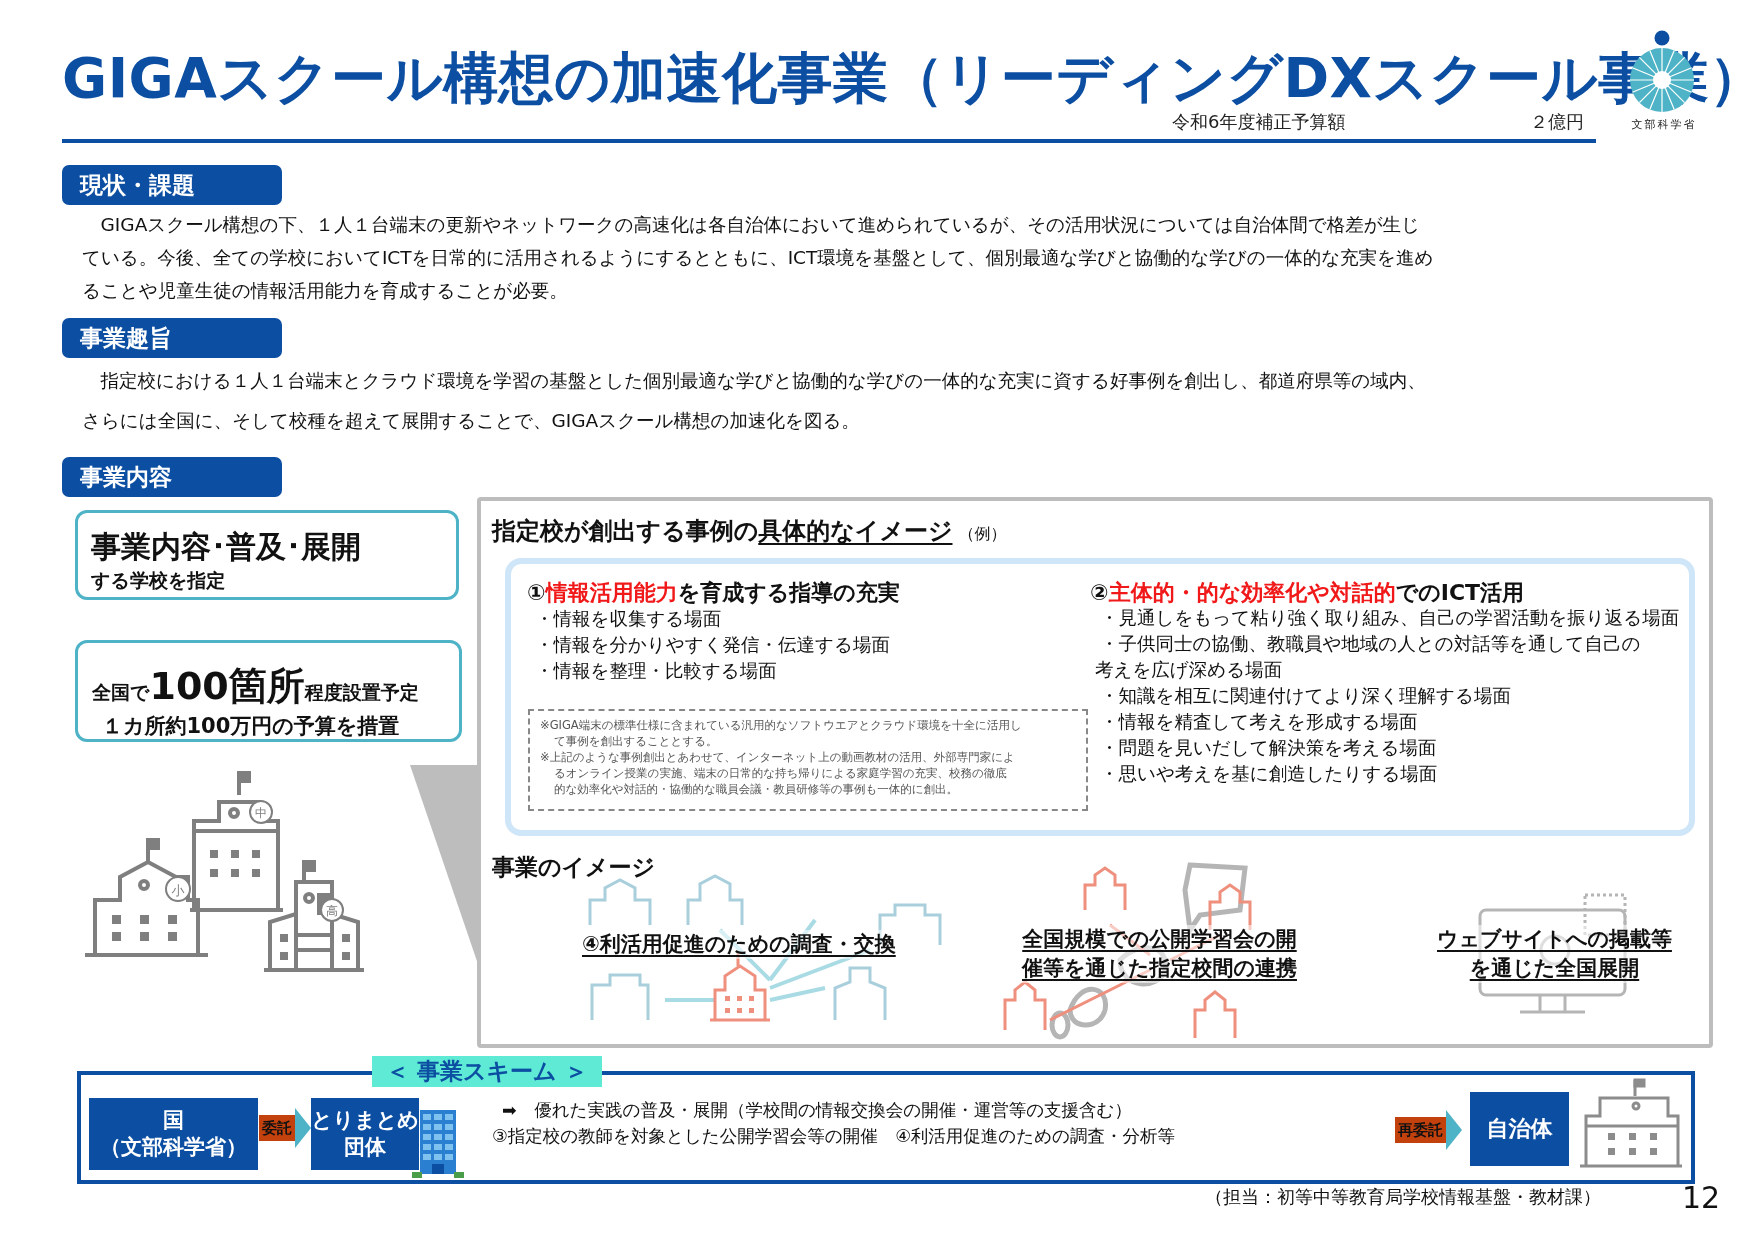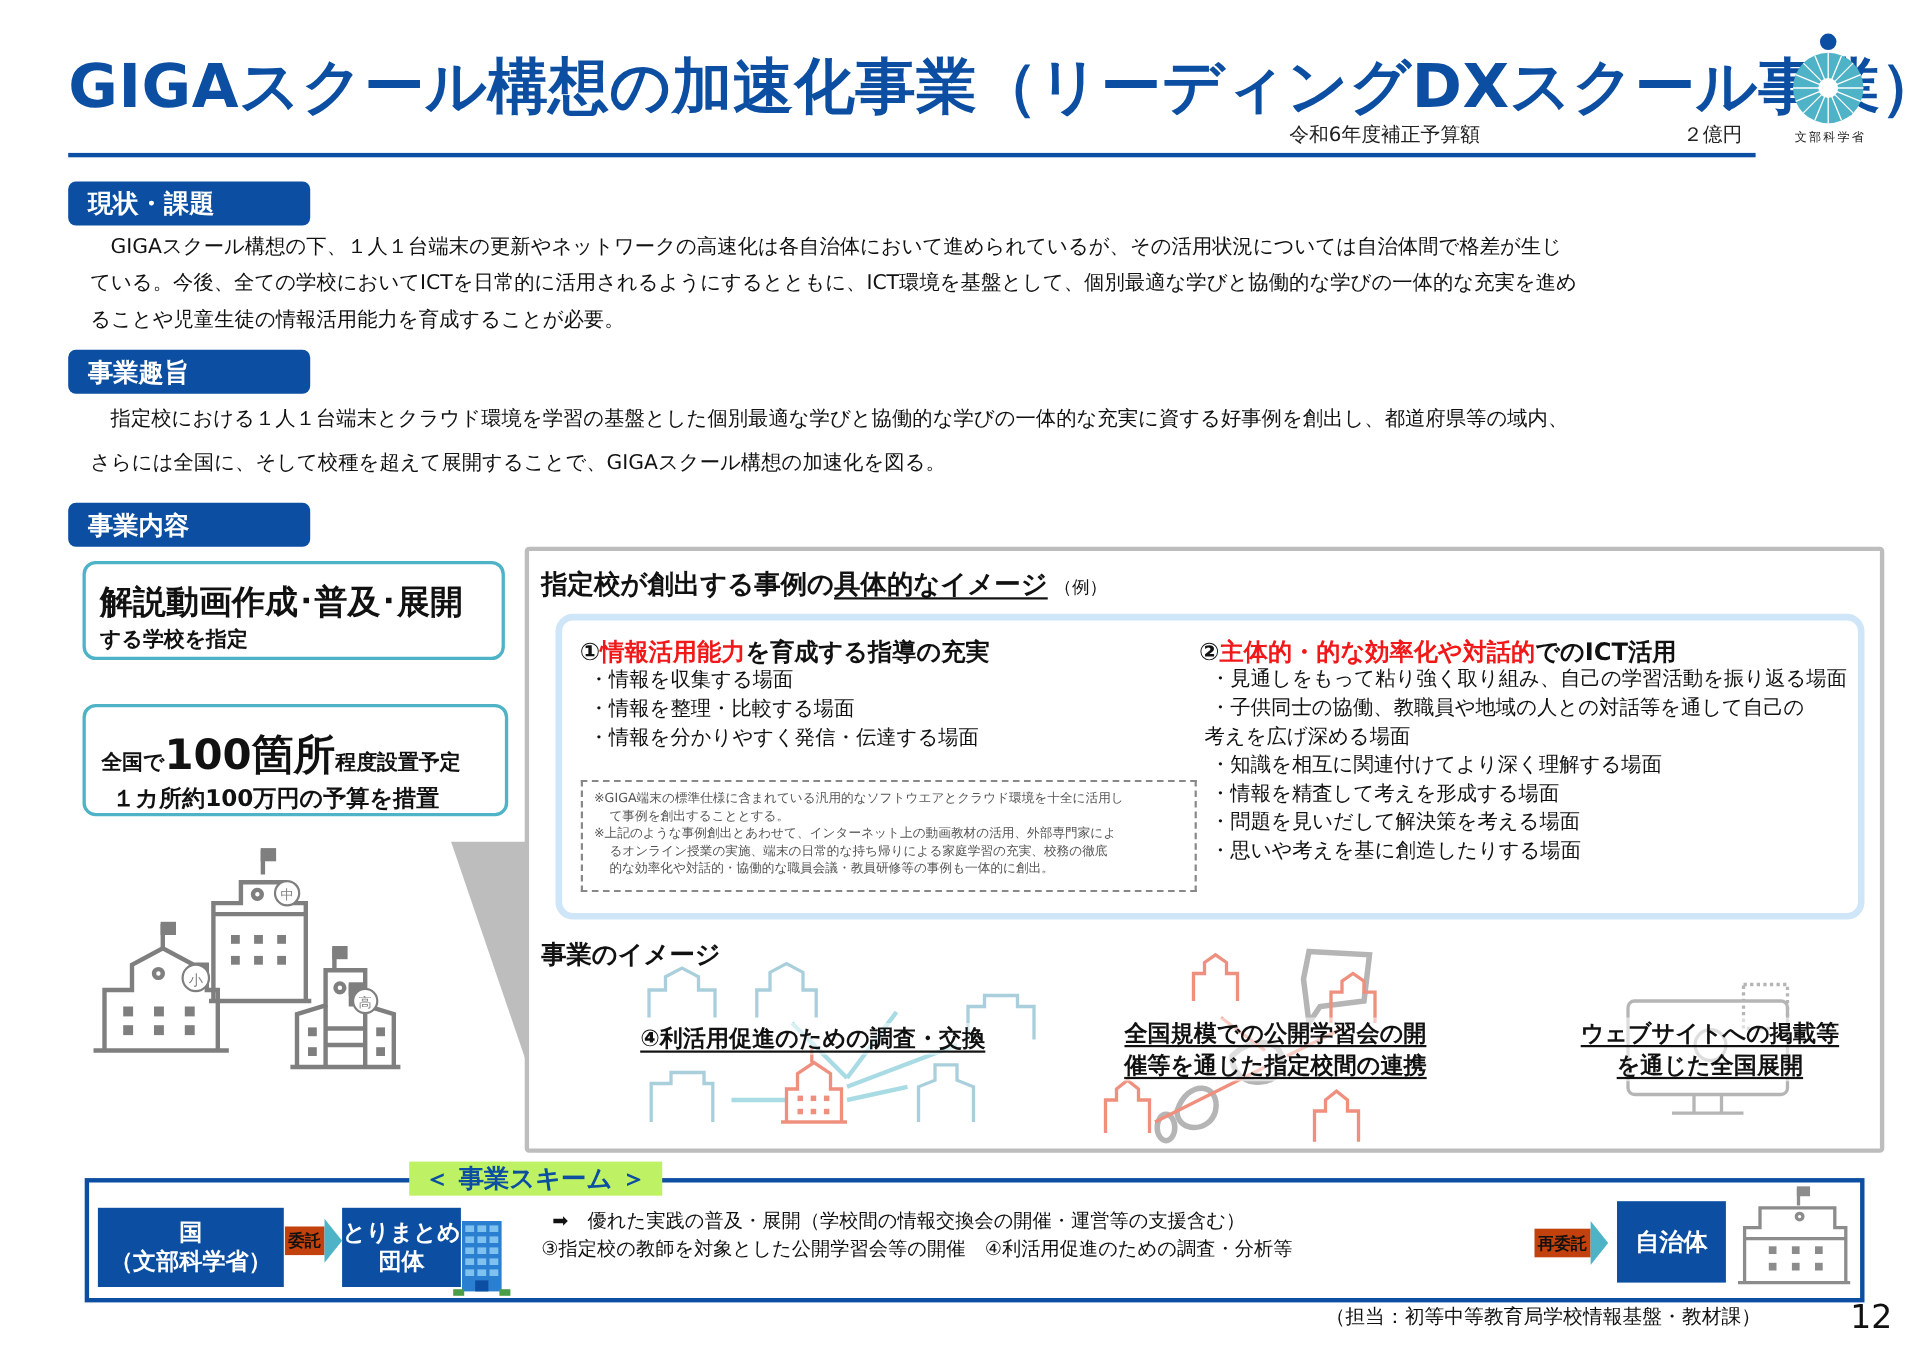--- a/index.html
+++ b/index.html
@@ -30,21 +30,21 @@
   .col-head { font-size: 22px; font-weight: bold; white-space: nowrap; }
   .red { color: #f01818; }
   .col-list { font-size: 18.5px; color: #111; white-space: nowrap; }
   .col-list div { height: 26px; line-height: 26px; }
   .note-box { left: 528px; top: 709px; width: 560px; height: 102px; border: 2px dashed #888; }
   .note-box div { font-size: 11.5px; color: #555; line-height: 16px; white-space: nowrap; padding-left: 14px; }
   .note-box div.first { padding-left: 0; }
   .img-title { left: 492px; top: 852px; font-size: 23px; font-weight: bold; white-space: nowrap; }
   .img-caption { font-size: 21px; font-weight: bold; text-decoration: underline; text-decoration-thickness: 2px; text-underline-offset: 4px; text-align: center; white-space: nowrap; background: rgba(255,255,255,0.55); line-height: 29px; }
   .scheme-box { left: 77px; top: 1071px; width: 1618px; height: 113px; border: 4px solid #0b4ea2; }
-  .scheme-title { left: 372px; top: 1056px; padding: 0 14px; background: #bef264; color: #0b4ea2; font-size: 23px; font-weight: bold; white-space: nowrap; }
+  .scheme-title { left: 372px; top: 1056px; padding: 0 14px; background: #5eead4; color: #0b4ea2; font-size: 23px; font-weight: bold; white-space: nowrap; }
   .blue-block { background: #0b4ea2; color: #fff; font-weight: bold; text-align: center; display: flex; flex-direction: column; justify-content: center; align-items: center; }
   .arrow { display: flex; align-items: center; }
   .arrow .body { background: #c2410c; color: #111; font-weight: bold; font-size: 15px; padding: 2px 3px; height: 26px; line-height: 22px; white-space: nowrap; }
   .arrow .head { width: 0; height: 0; border-top: 20px solid transparent; border-bottom: 20px solid transparent; border-left: 16px solid #4eb3c6; }
   .scheme-text { left: 492px; top: 1097px; font-size: 17.5px; color: #111; white-space: nowrap; }
   .scheme-text div { height: 26px; line-height: 26px; }
   .contact { left: 1205px; top: 1185px; font-size: 18px; color: #111; white-space: nowrap; }
   .page-num { left: 1682px; top: 1180px; font-size: 30px; color: #111; }
 </style>
 </head>
@@ -81,21 +81,21 @@
 
 <div class="abs sec-head" style="top:318px;">事業趣旨</div>
 <div class="abs para p2" style="top:361px;">
   <div>　指定校における１人１台端末とクラウド環境を学習の基盤とした個別最適な学びと協働的な学びの一体的な充実に資する好事例を創出し、都道府県等の域内、</div>
   <div>さらには全国に、そして校種を超えて展開することで、GIGAスクール構想の加速化を図る。</div>
 </div>
 
 <div class="abs sec-head" style="top:457px;">事業内容</div>
 
 <div class="abs teal-box" style="left:75px; top:510px; width:384px; height:90px; padding:14px 0 0 13px;">
-  <div class="tb1-main">解説動画作成･普及･展開</div>
+  <div class="tb1-main">事業内容･普及･展開</div>
   <div class="tb1-sub">する学校を指定</div>
 </div>
 <div class="abs teal-box" style="left:75px; top:640px; width:387px; height:102px; padding:18px 0 0 14px;">
   <div class="tb2-line1"><span>全国で</span><span class="big">100箇所</span><span>程度設置予定</span></div>
   <div class="tb2-line2" style="padding-left:10px;">１カ所約100万円の予算を措置</div>
 </div>
 
 <svg class="abs" style="left:80px; top:765px; width:260px; height:200px;" viewBox="0 0 260 200" fill="none" stroke="#7f7f7f" stroke-width="4">
 
   <g>
@@ -169,22 +169,22 @@
   <span>指定校が創出する事例の</span><span class="u">具体的なイメージ</span><span class="ex">（例）</span>
 </div>
 
 <div class="abs blue-box"></div>
 
 <div class="abs col-head" style="left:527px; top:578px;">
   <span>①</span><span class="red">情報活用能力</span><span>を育成する指導の充実</span>
 </div>
 <div class="abs col-list" style="left:535px; top:606px;">
   <div>・情報を収集する場面</div>
+  <div>・情報を分かりやすく発信・伝達する場面</div>
   <div>・情報を整理・比較する場面</div>
-  <div>・情報を分かりやすく発信・伝達する場面</div>
 </div>
 
 <div class="abs note-box" style="padding:6px 0 0 10px;">
   <div class="first">※GIGA端末の標準仕様に含まれている汎用的なソフトウエアとクラウド環境を十全に活用し</div>
   <div>て事例を創出することとする。</div>
   <div class="first">※上記のような事例創出とあわせて、インターネット上の動画教材の活用、外部専門家によ</div>
   <div>るオンライン授業の実施、端末の日常的な持ち帰りによる家庭学習の充実、校務の徹底</div>
   <div>的な効率化や対話的・協働的な職員会議・教員研修等の事例も一体的に創出。</div>
 </div>
 

